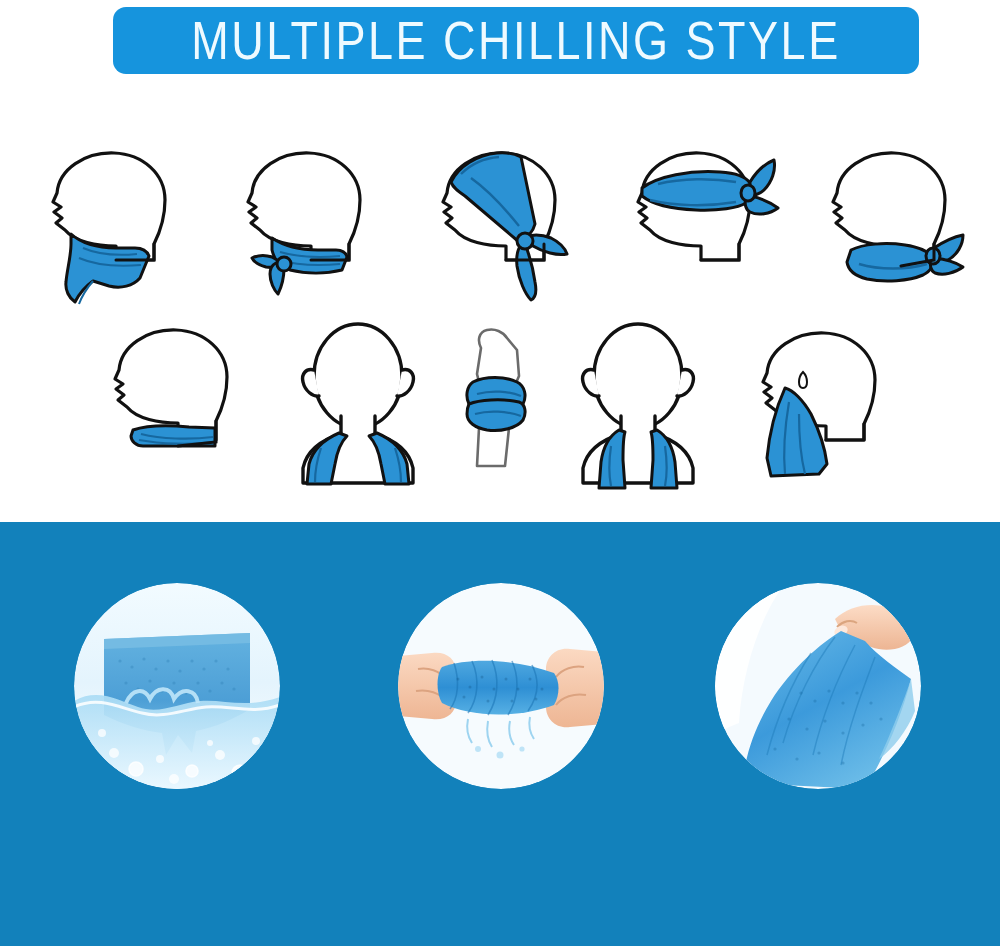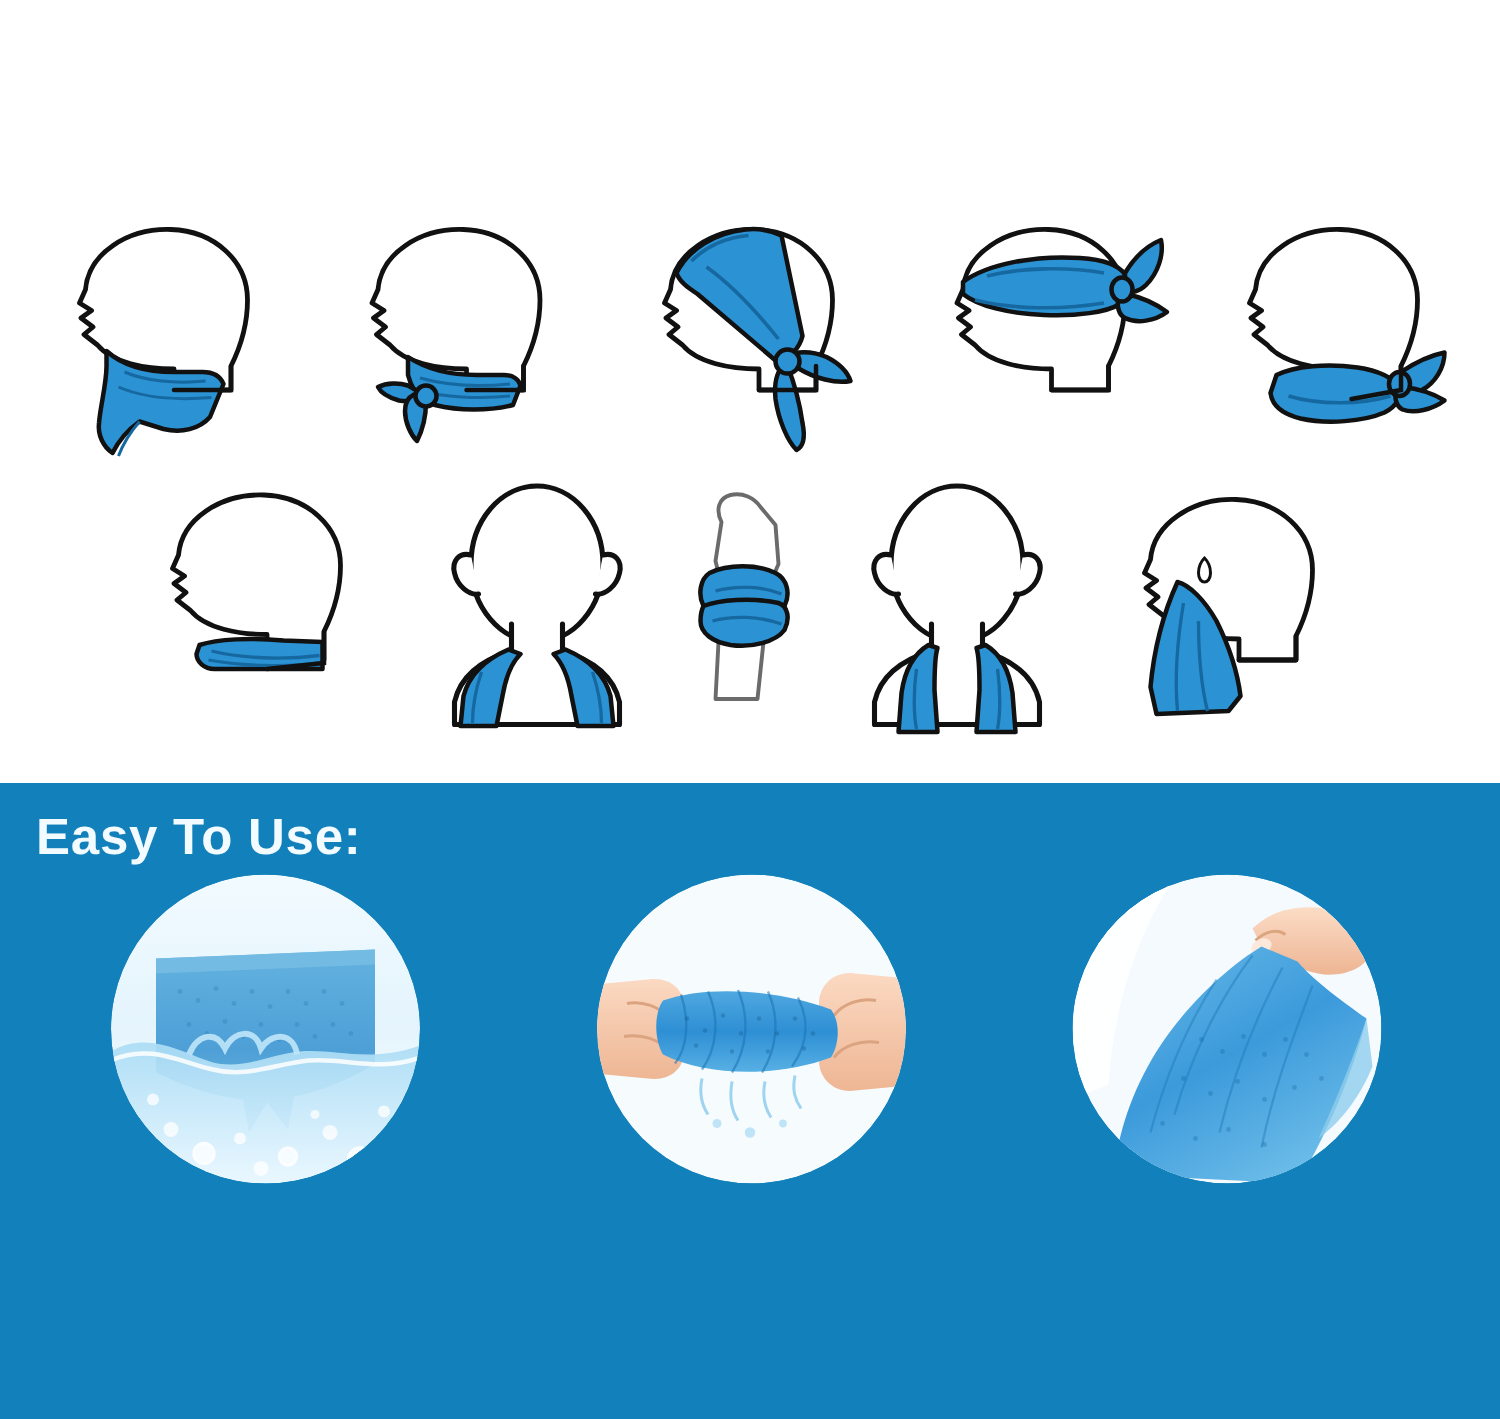--- a/index.html
+++ b/index.html
@@ -93,20 +93,23 @@
   #photo-2 { left: 398px; }
   #photo-3 { left: 715px; }
 
   .photo-circle svg { display: block; }
 </style>
 </head>
 <body>
 
 <div id="top-section">
 
+  <div id="title-banner">
+    <span class="title-text">MULTIPLE  CHILLING  STYLE</span>
+  </div>
 
   <div class="style-row" id="style-row-1">
 
     <div class="style-item">
       <svg width="195" height="175" viewBox="0 0 195 175">
         <g fill="none" stroke="#111111" stroke-width="3.2" stroke-linejoin="round" stroke-linecap="round">
           <path d="M44 55 C46 31, 72 14, 101 15 C130 16, 152 36, 152 62
                    C152 82, 146 96, 141 106 L141 122
                    L103 122 L103 108
                    C84 108, 62 104, 52 92
@@ -327,21 +330,20 @@
           <path d="M66 84 C62 108, 60 134, 62 156" fill="none" stroke="#1668a0" stroke-width="2.2"></path>
           <path d="M76 96 C76 118, 78 140, 82 156" fill="none" stroke="#1668a0" stroke-width="2.2"></path>
         </g>
       </svg>
     </div>
   </div>
 </div>
 
 <div id="bottom-section">
 
-  <div id="easy-heading">Easy To Use:</div>
 
   <div class="photo-circle" id="photo-1">
     <svg width="206" height="206" viewBox="0 0 206 206">
       <defs>
         <linearGradient id="waterBg" x1="0" y1="0" x2="0" y2="1">
           <stop offset="0%" stop-color="#f2fbff"></stop>
           <stop offset="48%" stop-color="#e4f4fd"></stop>
           <stop offset="100%" stop-color="#ffffff"></stop>
         </linearGradient>
         <linearGradient id="towelG" x1="0" y1="0" x2="0" y2="1">

